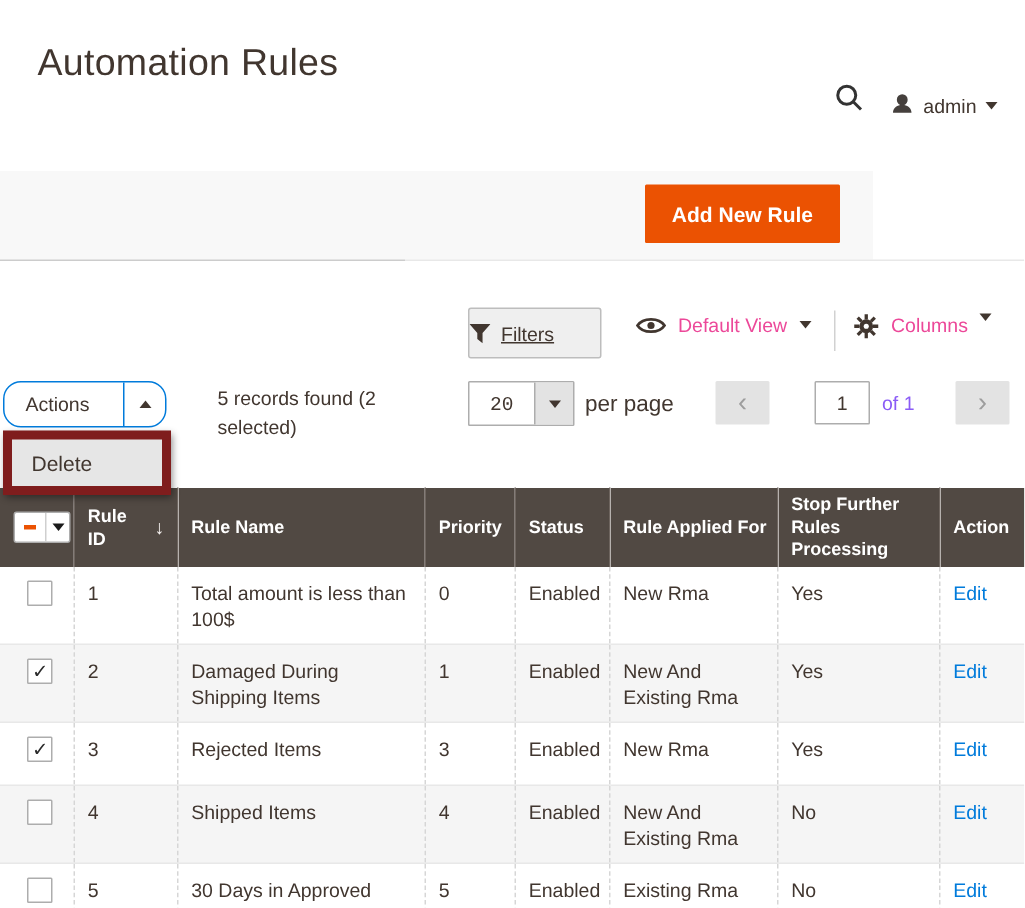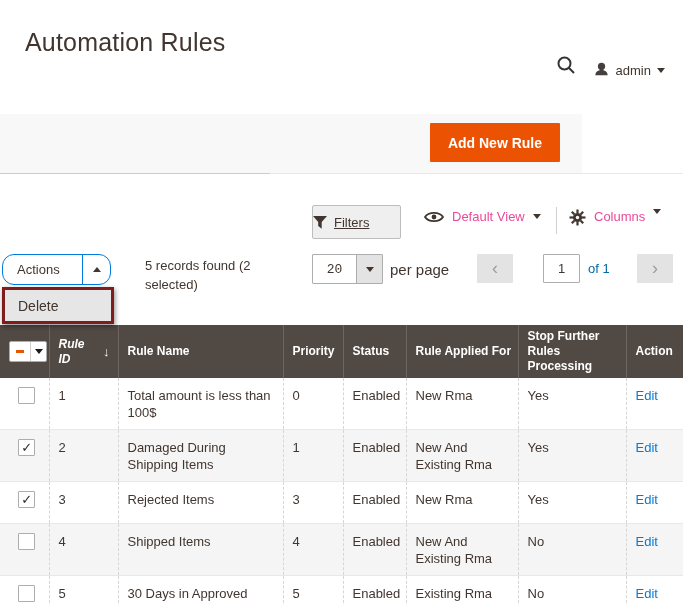--- a/index.html
+++ b/index.html
@@ -45,41 +45,41 @@
   .perpage .val { flex:1; display:flex; align-items:center; justify-content:center; font-size:13px; color:#41362f;font-family:Liberation Mono, monospace; }
   .perpage .tog { width:26px; background:#e3e3e3; border-left:1px solid #adadad; display:flex; align-items:center; justify-content:center; }
   .perpage-label { position:absolute; left:390px; top:8px; font-size:15px; color:#41362f; }
 
   .pg-btn { position:absolute; top:1px; width:36px; height:29px; background:#e3e3e3; border:none; border-radius:1px;
             color:#9d9d9d; font-size:18px; line-height:27px; text-align:center; cursor:default; font-family:inherit; }
   .pg-prev { left:477px; }
   .pg-next { left:637px; }
   .pg-input { position:absolute; left:543px; top:1px; width:37px; height:29px; border:1px solid #adadad; border-radius:1px;
               text-align:center; font-size:13px; color:#41362f; font-family:inherit; }
-  .pg-total { position:absolute; left:588px; top:8px; font-size:13px; color:#0369a1; }
-
-  
-  .action-menu { position:absolute; left:2px; top:287px; width:112px; z-index:20; border:3px solid #7f1d1d; background:#e6e6e6;
+  .pg-total { position:absolute; left:588px; top:8px; font-size:13px; color:#8b5cf6; }
+
+  
+  .action-menu { position:absolute; left:2px; top:287px; width:112px; z-index:20; border:6px solid #7f1d1d; background:#e6e6e6;
                  box-shadow:1px 2px 5px rgba(0,0,0,.45); }
   .action-menu .item { height:31px; display:flex; align-items:center; padding-left:13px; font-size:14px; color:#41362f; cursor:pointer; }
 
   
   .grid-wrap { position:absolute; left:0; top:325px; width:683px; }
   table.grid { width:683px; border-collapse:collapse; table-layout:fixed; }
   table.grid th { background:#514943; color:#fff; font-size:12px; font-weight:700; text-align:left;
                   padding:4px 6px 4px 9px; height:43px; vertical-align:middle; position:relative; line-height:15px; }
   table.grid th + th { border-left:1px solid #6e655f; }
   table.grid td { font-size:13px; color:#41362f; padding:9px 4px 8px 9px; vertical-align:top; line-height:17px;
                   border-bottom:1px solid #e8e8e8; }
   table.grid td + td { border-left:1px dashed #d6d6d6; }
   table.grid tr.alt td { background:#f5f5f5; }
   table.grid tr:last-child td { border-bottom:1px solid #d6d6d6; }
   td.cb-cell, th.cb-cell { text-align:center; vertical-align:middle; padding:0; }
 
-  .ruleid-head { display:flex; align-items:center; justify-content:space-between;font-style:italic; }
+  .ruleid-head { display:flex; align-items:center; justify-content:space-between; }
   .ruleid-head .t { width:36px; }
   .sort-arrow { font-size:13px; font-weight:400; color:#f7f3f1; padding-right:2px; }
 
   
   .selectall { width:38px; height:21px; margin:0 auto; background:#fff; border:1px solid #adadad; border-radius:2px;
                display:flex; align-items:center; cursor:pointer; }
   .selectall .dash-part { flex:1; display:flex; align-items:center; justify-content:center; }
   .selectall .dash { width:8px; height:3px; background:#eb5202; }
   .selectall .caret-part { width:16px; height:100%; border-left:1px solid #cfcfcf; display:flex; align-items:center; justify-content:center; }
   .selectall .caret-part .caret-down { border-left-width:4px; border-right-width:4px; border-top-width:5px; border-top-color:#1a1a1a; }

